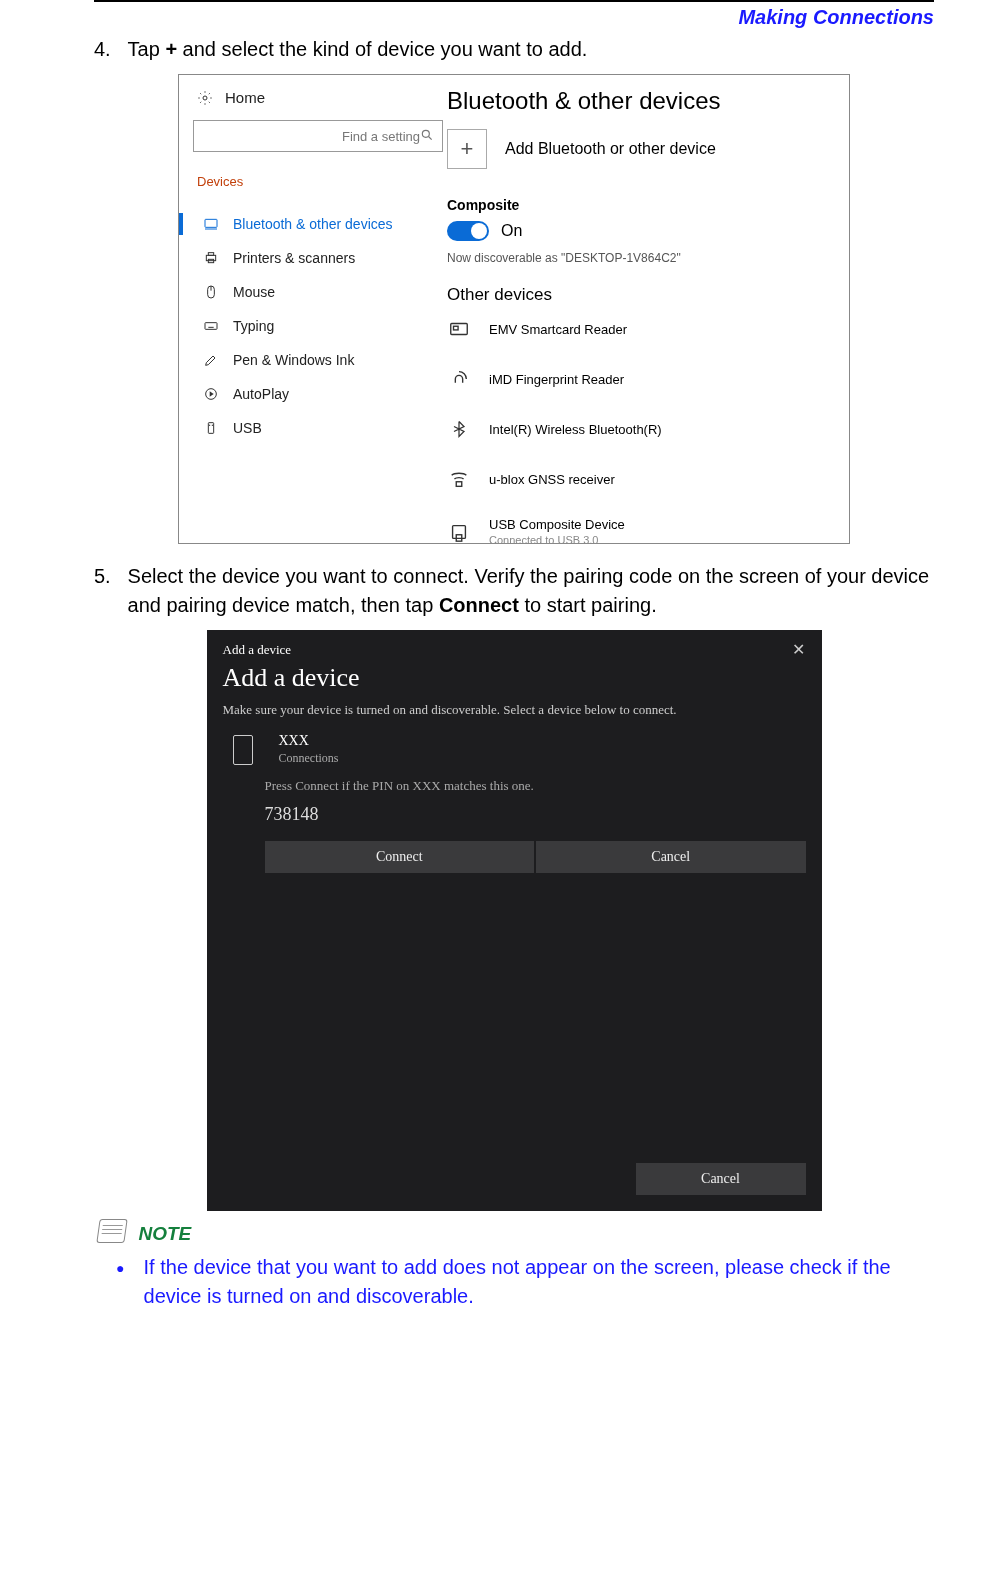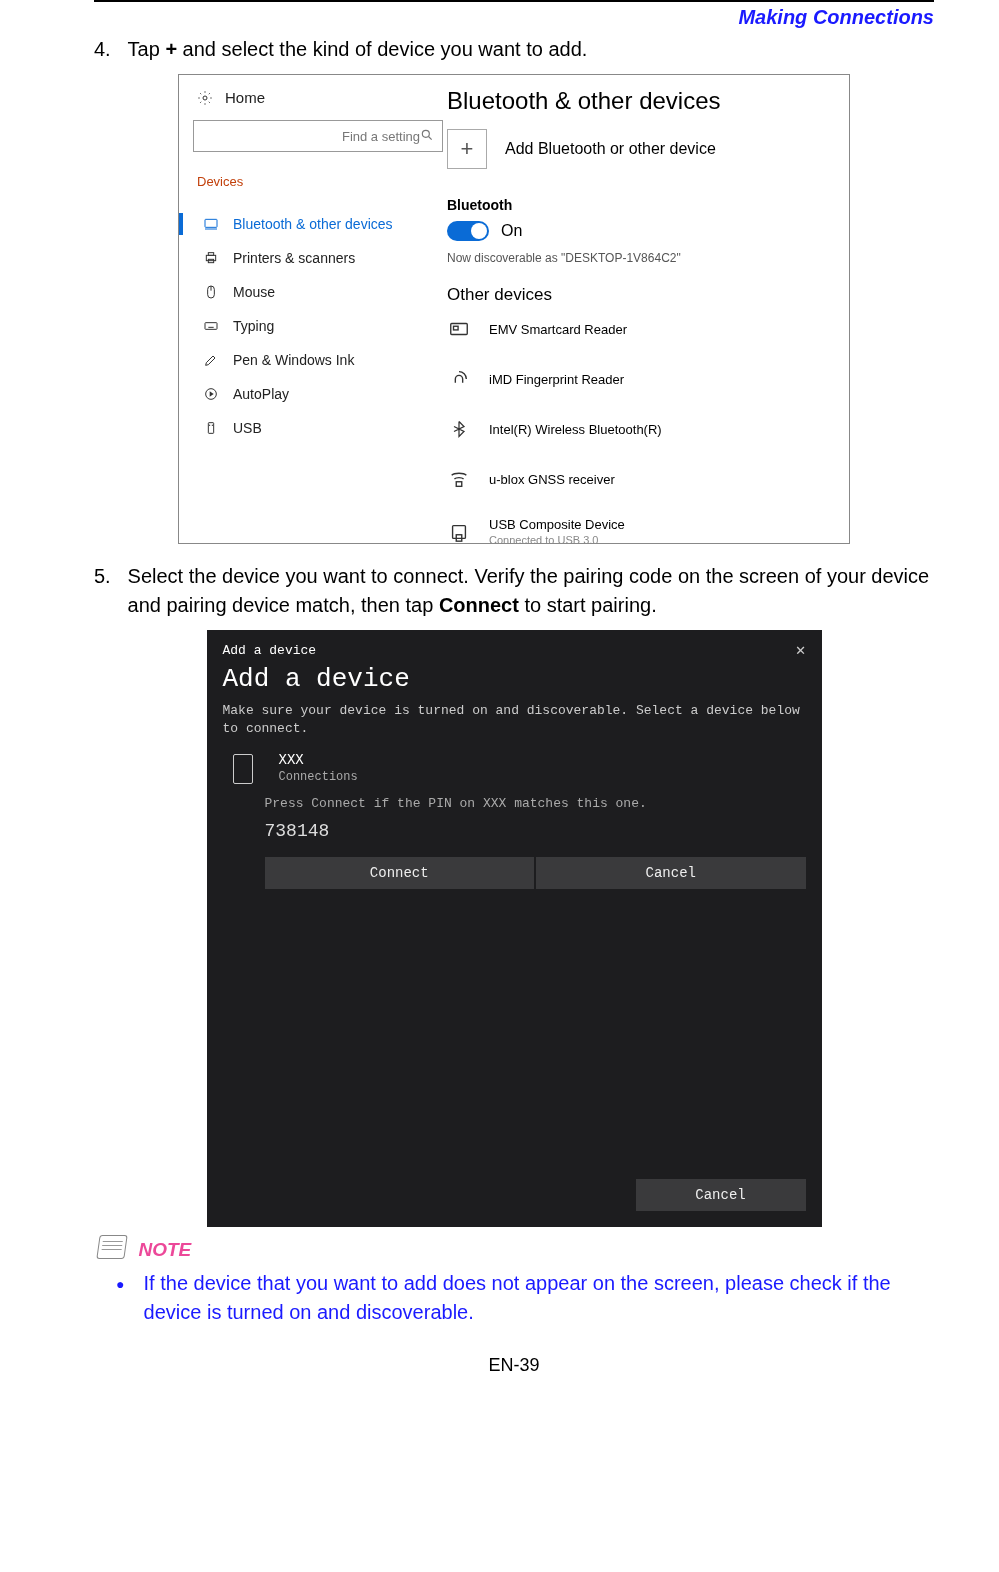--- a/index.html
+++ b/index.html
@@ -148,21 +148,21 @@
     margin-bottom: 26px; font-size: 13px;
   }
   .dev-icon { width: 24px; height: 24px; display: inline-flex; align-items: center; justify-content: center; color: #333;}
   .dev-sub { font-size: 11px; color: #888; margin-top: 2px;}
   
   .shot2 {
     width: 615px;
     margin: 6px auto 0 auto;
     background: #1d1d1f;
     color: #fff;
-    font-family: Liberation Mono, monospace;
+    font-family: Liberation Serif, serif;
     padding-bottom: 0;
   }
   .dlg-top {
     display: flex; justify-content: space-between; align-items: center;
     padding: 10px 16px 4px 16px;
     font-size: 13px;
   }
   .close-x { font-size: 16px; color: #ccc; }
   .dlg-title {
     font-size: 26px; font-weight: 300;
@@ -212,21 +212,21 @@
     position: absolute; left: 4px; top: 2px; width: 26px; height: 22px;
     border: 1.5px solid #888; border-radius: 3px 3px 3px 3px;
     transform: skewX(-8deg);
     background: #fff;
   }
   .note-paper::before {
     content: ""; position: absolute; left: 3px; right: 3px; top: 5px; height: 1px; background: #999;
     box-shadow: 0 4px 0 #999, 0 8px 0 #999;
   }
   .note-label {
-    color: #ec4899; font-weight: bold; font-style: italic; font-size: 19px; text-align: right;
+    color: #15803d; font-weight: bold; font-style: italic; font-size: 19px; text-align: right;
   }
   .note-bullet {
     margin: 8px 0 0 22px; font-size: 20px; line-height: 1.45;
   }
   .note-bullet .bul {
     color: #1a1aff; display: inline-block; width: 22px; vertical-align: top; font-size: 14px; margin-top: 5px;
   }
   .note-bullet .btxt {
     color: #1a1aff; display: inline-block; width: calc(100% - 30px); vertical-align: top;
   }
@@ -336,21 +336,21 @@
         </span>
         <span>USB</span>
       </div>
     </div>
     <div class="shot1-right">
       <div class="right-title">Bluetooth &amp; other devices</div>
       <div class="add-row">
         <div class="plus-box">+</div>
         <div>Add Bluetooth or other device</div>
       </div>
-      <div class="subhead">Bluetooth</div>
+      <div class="subhead">Composite</div>
       <div class="toggle-row">
         <div class="toggle"></div>
         <div>On</div>
       </div>
       <div class="small-grey">Now discoverable as "DESKTOP-1V864C2"</div>
       <div class="other-title">Other devices</div>
 
       <div class="dev-row">
         <span class="dev-icon">
           <svg viewBox="0 0 24 24" width="22" height="22" fill="none" stroke="#333" stroke-width="1.5">
@@ -435,14 +435,13 @@
 
   <div style="margin-top:6px">
     <span class="note-icon"><span class="note-paper"></span></span>
     <span class="note-label">NOTE</span>
   </div>
   <div class="note-bullet">
     <span class="bul">●</span>
     <span class="btxt">If the device that you want to add does not appear on the screen, please check if the device is turned on and discoverable.</span>
   </div>
 
-  <div class="page-num">EN-39</div>
 </div>
 
 </body></html>

